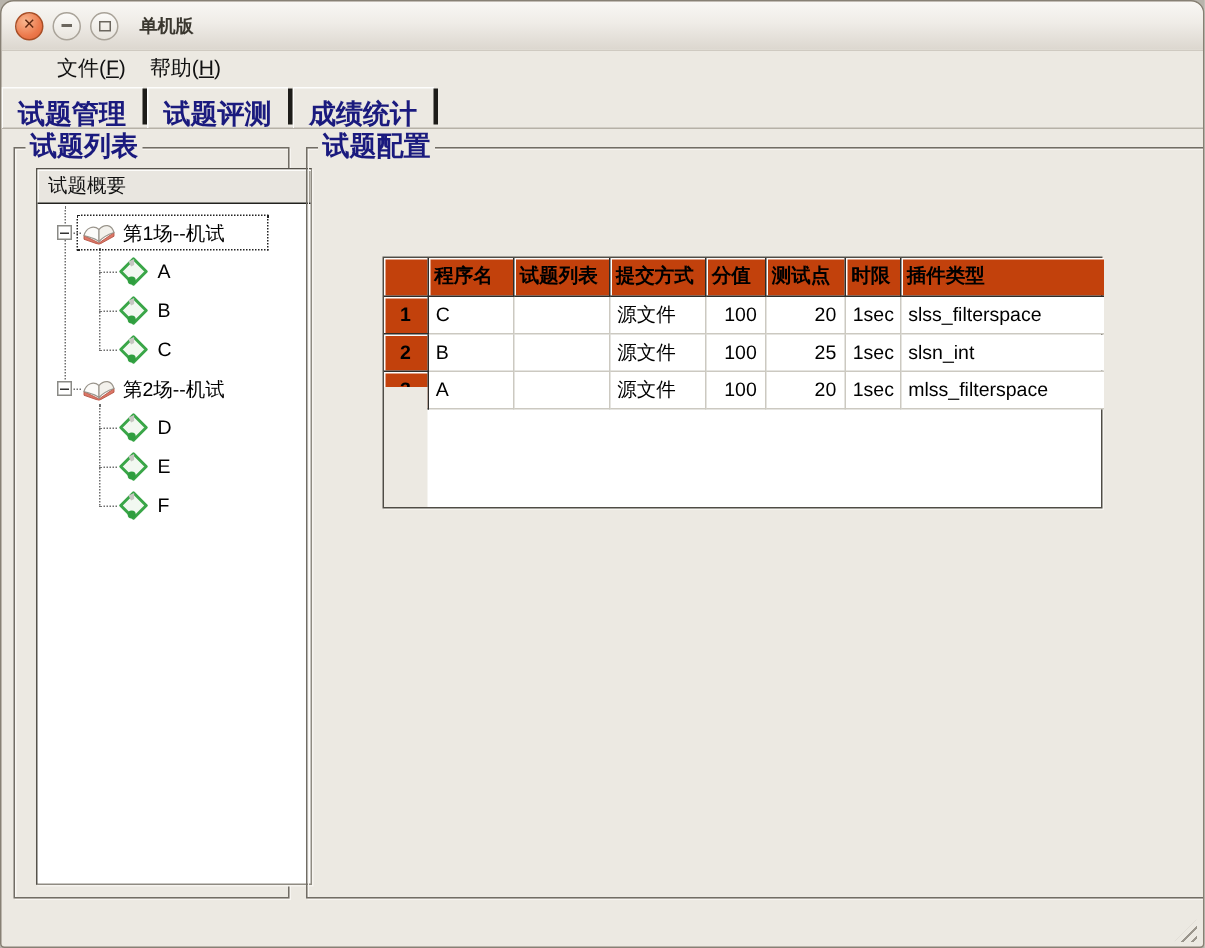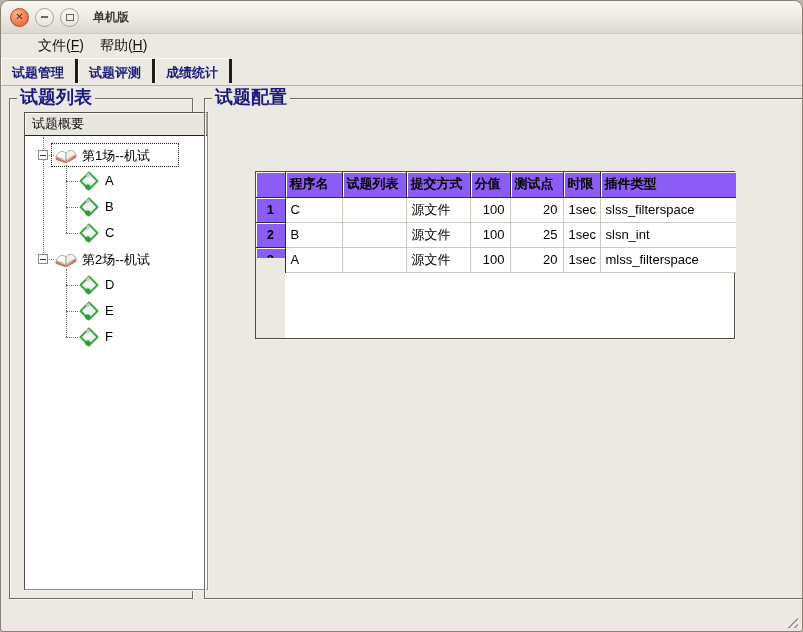--- a/index.html
+++ b/index.html
@@ -22,21 +22,21 @@
   .max-glyph{width:8px;height:7px;border:1px solid #6b665e;display:block;background:transparent;}
   .title-text{margin-left:14px;font-size:12px;font-weight:bold;color:#3a372f;}
   
   .menubar{position:absolute;top:33px;left:0;right:0;height:24px;display:flex;
     align-items:center;gap:16px;padding-left:9px;font-size:14px;color:#111;margin-left:28px;}
   .menu-item{cursor:default;}
   .menu-item .key{text-decoration:underline;}
   
   .tabbar{position:absolute;top:57px;left:0;right:0;height:28px;display:flex;
     align-items:stretch;border-bottom:1px solid #b6b1a7;background:#ece9e2;}
-  .tab{padding:6px 11px 0 11px;font-size:13px;font-weight:bold;color:#1a1a7e;
+  .tab{padding:6px 11px 0 11px;font-size:18px;font-weight:bold;color:#1a1a7e;
     box-shadow:inset 1px 1px 0 rgba(255,255,255,.9);cursor:default;}
   .tab-sep{width:3px;background:#1d1c19;margin:1px 0 2px 0;}
   
   .content{position:absolute;top:85px;left:2px;right:2px;bottom:2px;background:#ece9e2;}
   .groupbox{position:absolute;border:1px solid #716d65;
     box-shadow:1px 1px 0 #f8f6f2, inset 1px 1px 0 #f8f6f2;}
   .gb-left{left:6px;top:12px;width:184px;height:501px;}
   .gb-right{left:201px;top:12px;width:620px;height:501px;}
   .gb-label{position:absolute;top:-9px;left:7px;background:#ece9e2;padding:0 3px;
     font-size:18px;font-weight:bold;color:#1a1a7e;line-height:15px;}
@@ -57,21 +57,21 @@
   .node-icon{position:absolute;left:29px;top:4px;}
   .leaf-icon{position:absolute;left:54px;top:3px;}
   .node-label{position:absolute;left:57px;top:5px;white-space:nowrap;}
   .leaf-label{position:absolute;left:80px;top:5px;white-space:nowrap;}
   .focus-rect{position:absolute;left:26px;top:1px;width:128px;height:24px;
     border:1px dotted #222;}
   
   .tablewrap{position:absolute;left:50px;top:72px;width:480px;height:168px;background:#fff;
     border:1px solid #4f4c45;box-shadow:1px 1px 0 #f6f4ef;}
   table.cfg{border-collapse:collapse;table-layout:fixed;width:480px;font-size:13px;color:#000;}
-  table.cfg th{background:#8b5cf6;font-weight:bold;border-right:1px solid #2e2d2a;
+  table.cfg th{background:#c2410c;font-weight:bold;border-right:1px solid #2e2d2a;
     border-bottom:1px solid #2e2d2a;box-shadow:inset 1px 1px 0 #fdfcfa;
     height:25px;padding:0 4px;text-align:left;overflow:hidden;white-space:nowrap;}
   table.cfg th.rowhead{text-align:center;padding:0;}
   table.cfg td{border-right:1px solid #ccc9c1;border-bottom:1px solid #ccc9c1;height:20px;
     padding:0 5px;overflow:hidden;white-space:nowrap;background:#fff;}
   table.cfg td.num{text-align:right;}
   table.cfg th:last-child,table.cfg td:last-child{border-right:none;}
   .rowhead-strip{position:absolute;left:0;top:86px;bottom:0;width:29px;background:#ece9e2;}
   
   .resize-grip{position:absolute;right:4px;bottom:3px;width:15px;height:15px;

